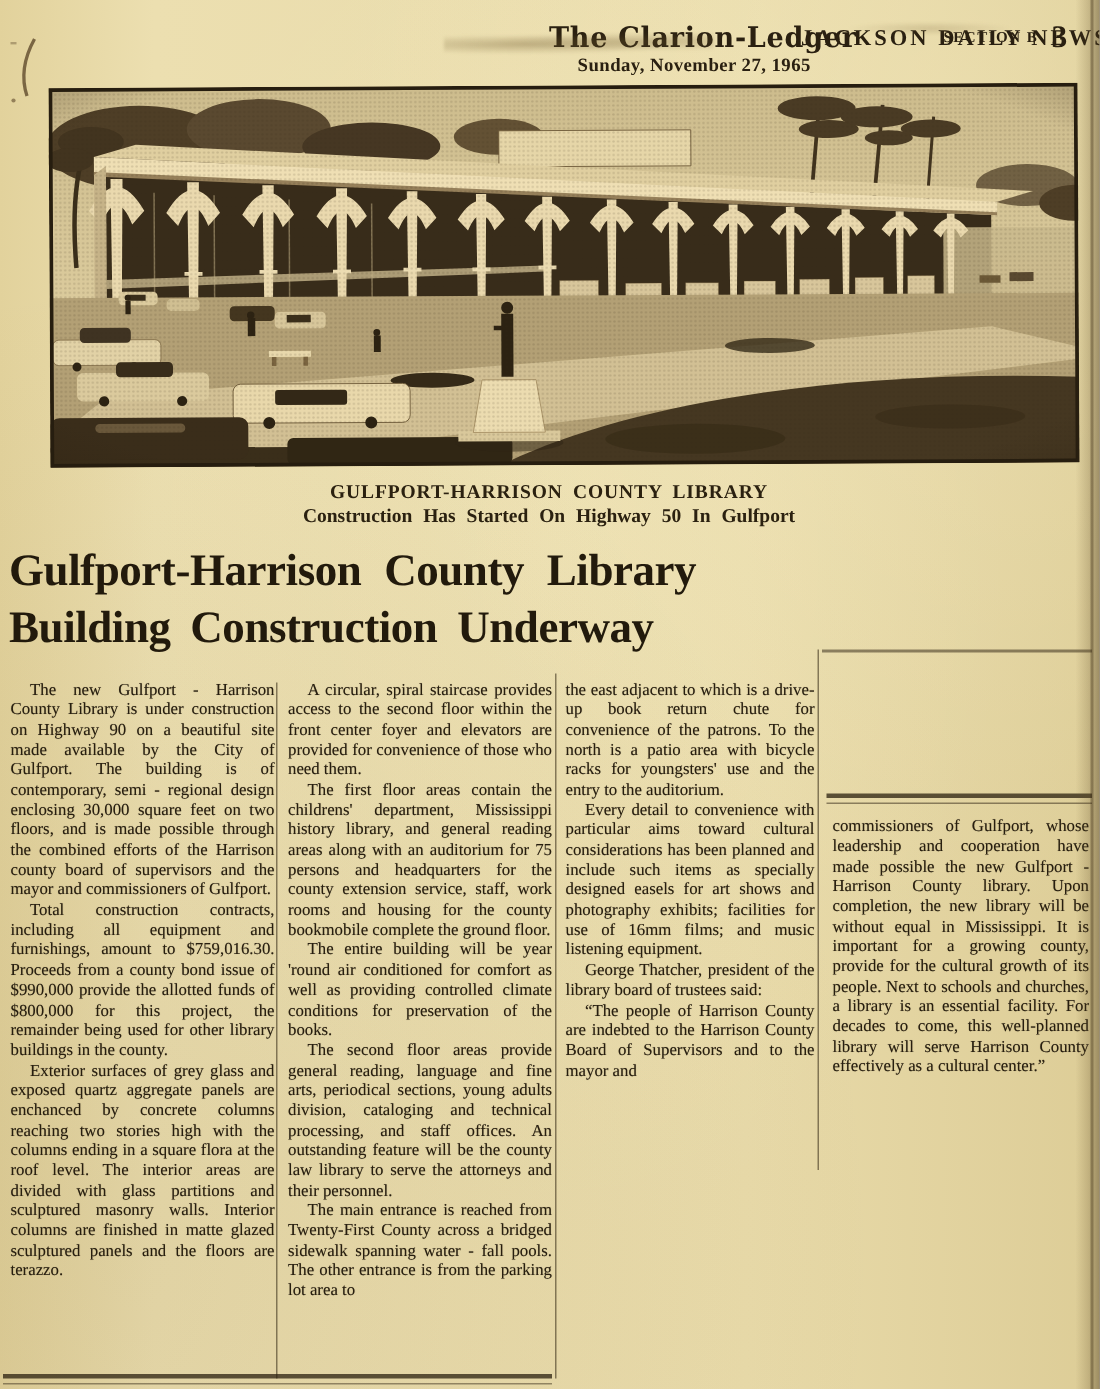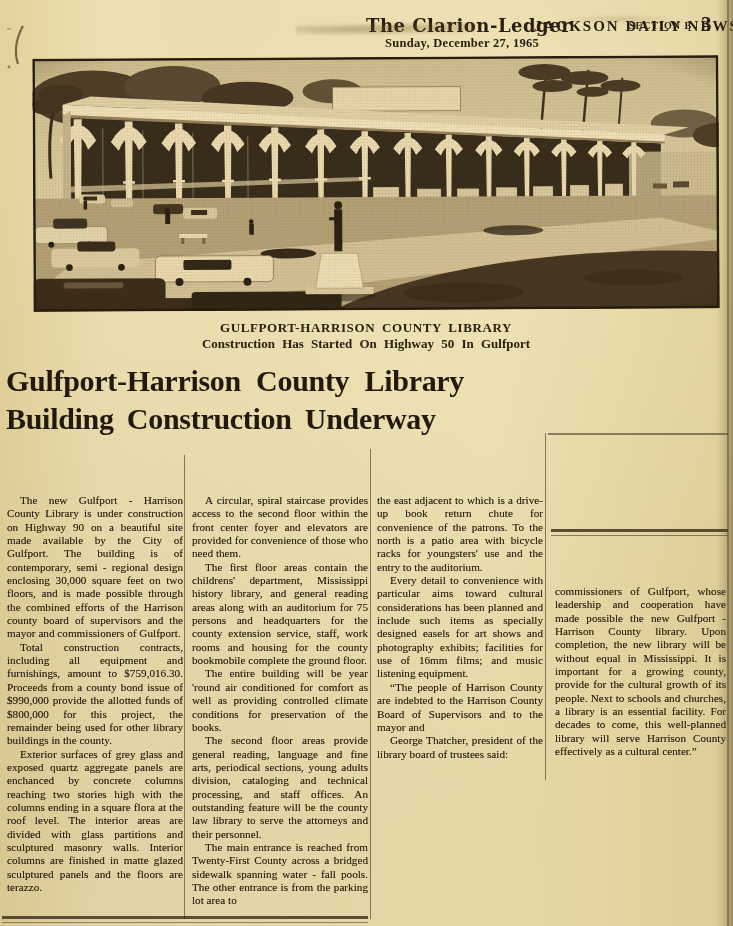--- a/index.html
+++ b/index.html
@@ -34,21 +34,21 @@
   .caption{position:absolute;left:60px;top:320px;width:612px;text-align:center;line-height:16px;}
   .caption .c1{font-weight:bold;font-size:13px;letter-spacing:.6px;word-spacing:3px;color:#2b2110;}
   .caption .c2{font-weight:bold;font-size:13px;word-spacing:4px;color:#2b2110;}
 
   
   .headline{position:absolute;left:6px;top:362px;width:700px;font-weight:bold;font-size:30px;line-height:38px;color:#221a0c;letter-spacing:-.3px;}
   .headline .h1{word-spacing:8px;white-space:nowrap;}
   .headline .h2{word-spacing:6px;white-space:nowrap;}
 
   
-  .col{position:absolute;font-size:11.2px;line-height:13.35px;text-align:justify;color:#271e0f;text-shadow:0 0 .5px rgba(38,29,15,.45);margin-top:40px;}
+  .col{position:absolute;font-size:11.2px;line-height:13.35px;text-align:justify;color:#271e0f;text-shadow:0 0 .5px rgba(38,29,15,.45);}
   .col p{margin:0;text-indent:13px;}
   .col p.cont{text-indent:0;}
   .col-1{left:7px;top:454px;width:176px;}
   .col-2{left:192px;top:454px;width:176px;}
   .col-3{left:377px;top:454px;width:166px;}
   .col-4{left:555px;top:545px;width:171px;}
 
   
   .vrule{position:absolute;width:1.3px;background:rgba(48,36,17,.55);}
   .vrule-1{left:184px;top:455px;height:464px;}
@@ -74,21 +74,21 @@
   .pen-mark{position:absolute;left:6px;top:20px;width:30px;height:50px;}
 </style>
 </head>
 <body>
 
 <div class="page">
 
   <div class="mast paper-name">The Clarion-Ledger</div>
   <div class="mast sister-paper">JACKSON DAILY NEWS</div>
   <div class="mast page-num">3</div>
-  <div class="mast date-line">Sunday, December 27, 1965</div>
+  <div class="mast date-line">Sunday, November 27, 1965</div>
   <div class="mast section-line">SECTION B</div>
 
   <div class="smudge smudge-top"></div>
   <div class="smudge smudge-topright"></div>
   <svg class="pen-mark" viewBox="0 0 30 50">
     <path d="M12,44 Q6,26 17,6" fill="none" stroke="#5f4a2c" stroke-width="2.2" opacity=".8"></path>
     <circle cx="3" cy="47" r="1.4" fill="#5f4a2c" opacity=".6"></circle>
     <rect x="1" y="8" width="4" height="1.6" fill="#5f4a2c" opacity=".4"></rect>
   </svg>
 
@@ -280,22 +280,22 @@
   <div class="col col-2">
     <p>A circular, spiral staircase provides access to the second floor within the front center foyer and elevators are provided for convenience of those who need them.</p>
     <p>The first floor areas contain the childrens' department, Mississippi history library, and general reading areas along with an auditorium for 75 persons and headquarters for the county extension service, staff, work rooms and housing for the county bookmobile complete the ground floor.</p>
     <p>The entire building will be year 'round air conditioned for comfort as well as providing controlled climate conditions for preservation of the books.</p>
     <p>The second floor areas provide general reading, language and fine arts, periodical sections, young adults division, cataloging and technical processing, and staff offices. An outstanding feature will be the county law library to serve the attorneys and their personnel.</p>
     <p>The main entrance is reached from Twenty-First County across a bridged sidewalk spanning water - fall pools. The other entrance is from the parking lot area to</p>
   </div>
   <div class="col col-3">
     <p class="cont">the east adjacent to which is a drive-up book return chute for convenience of the patrons. To the north is a patio area with bicycle racks for youngsters' use and the entry to the auditorium.</p>
     <p>Every detail to convenience with particular aims toward cultural considerations has been planned and include such items as specially designed easels for art shows and photography exhibits; facilities for use of 16mm films; and music listening equipment.</p>
+    <p>George Thatcher, president of the library board of trustees said:</p>
     <p>“The people of Harrison County are indebted to the Harrison County Board of Supervisors and to the mayor and</p>
-    <p>George Thatcher, president of the library board of trustees said:</p>
   </div>
   <div class="col col-4">
     <p class="cont">commissioners of Gulfport, whose leadership and cooperation have made possible the new Gulfport - Harrison County library. Upon completion, the new library will be without equal in Mississippi. It is important for a growing county, provide for the cultural growth of its people. Next to schools and churches, a library is an essential facility. For decades to come, this well-planned library will serve Harrison County effectively as a cultural center.”</p>
   </div>
 
   <div class="vrule vrule-1"></div>
   <div class="vrule vrule-2"></div>
   <div class="vrule vrule-3"></div>
   <div class="hrule hrule-col4-top"></div>
   <div class="hrule hrule-col4-thick"></div>

